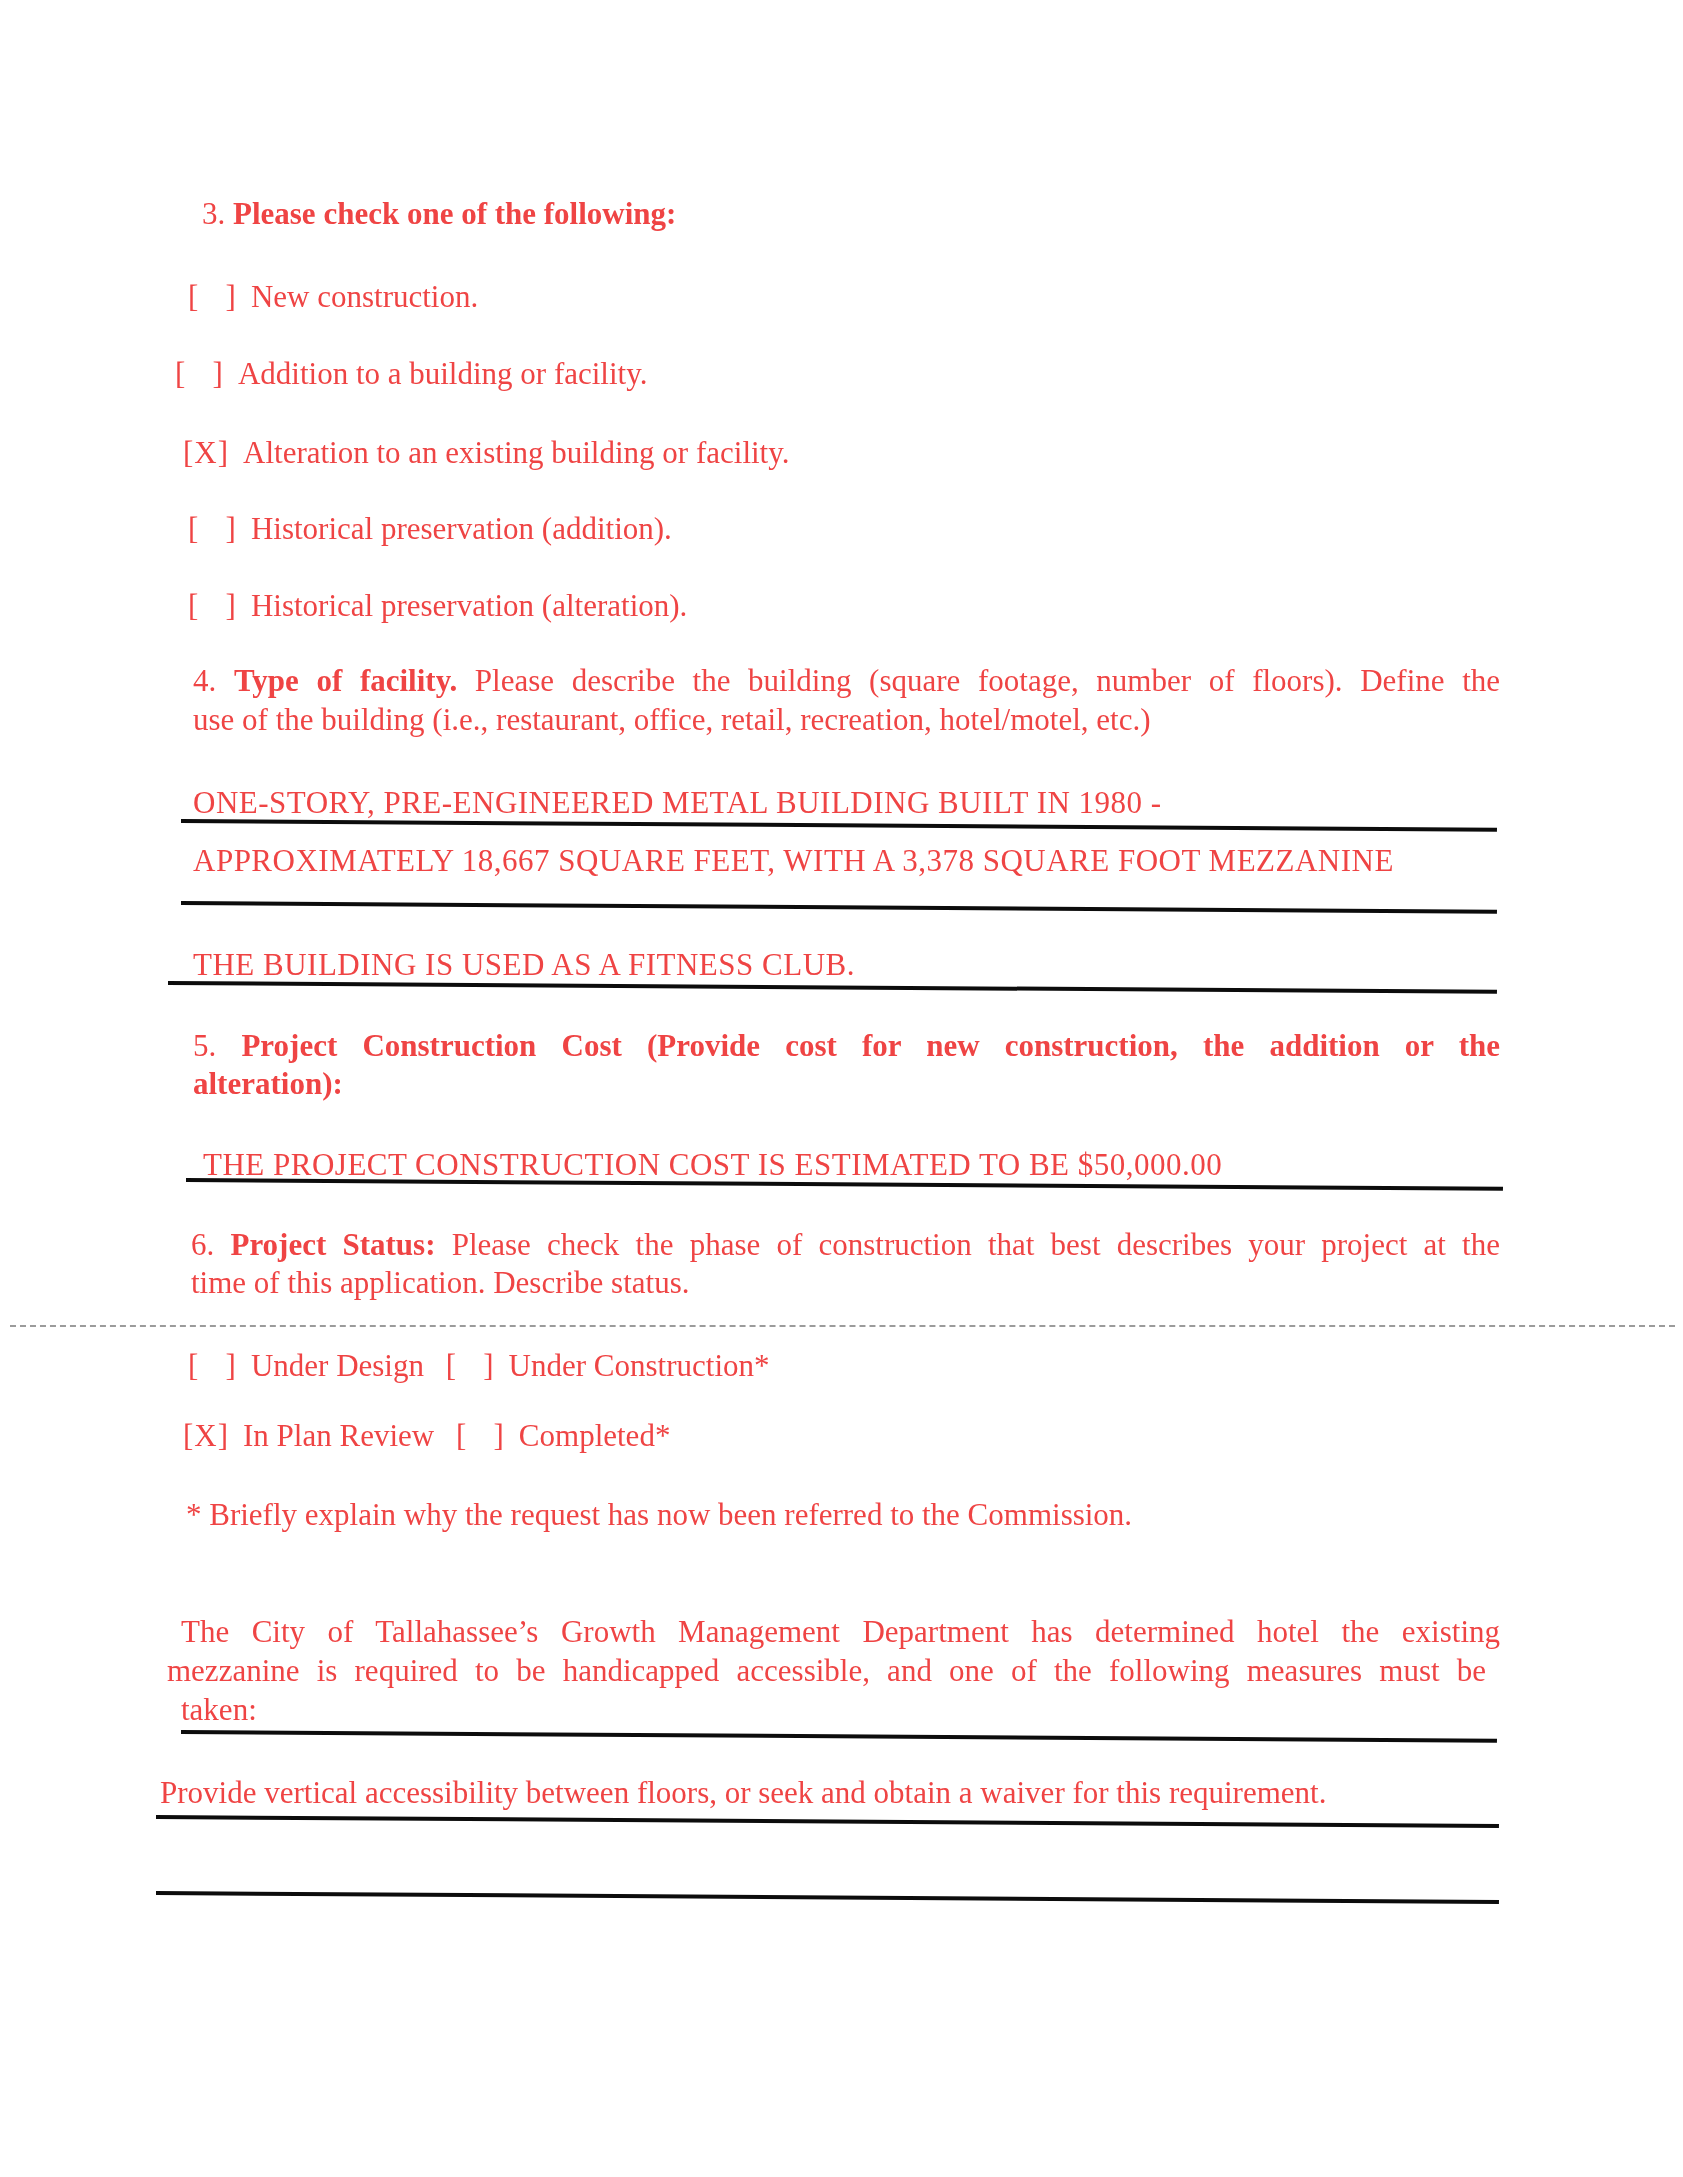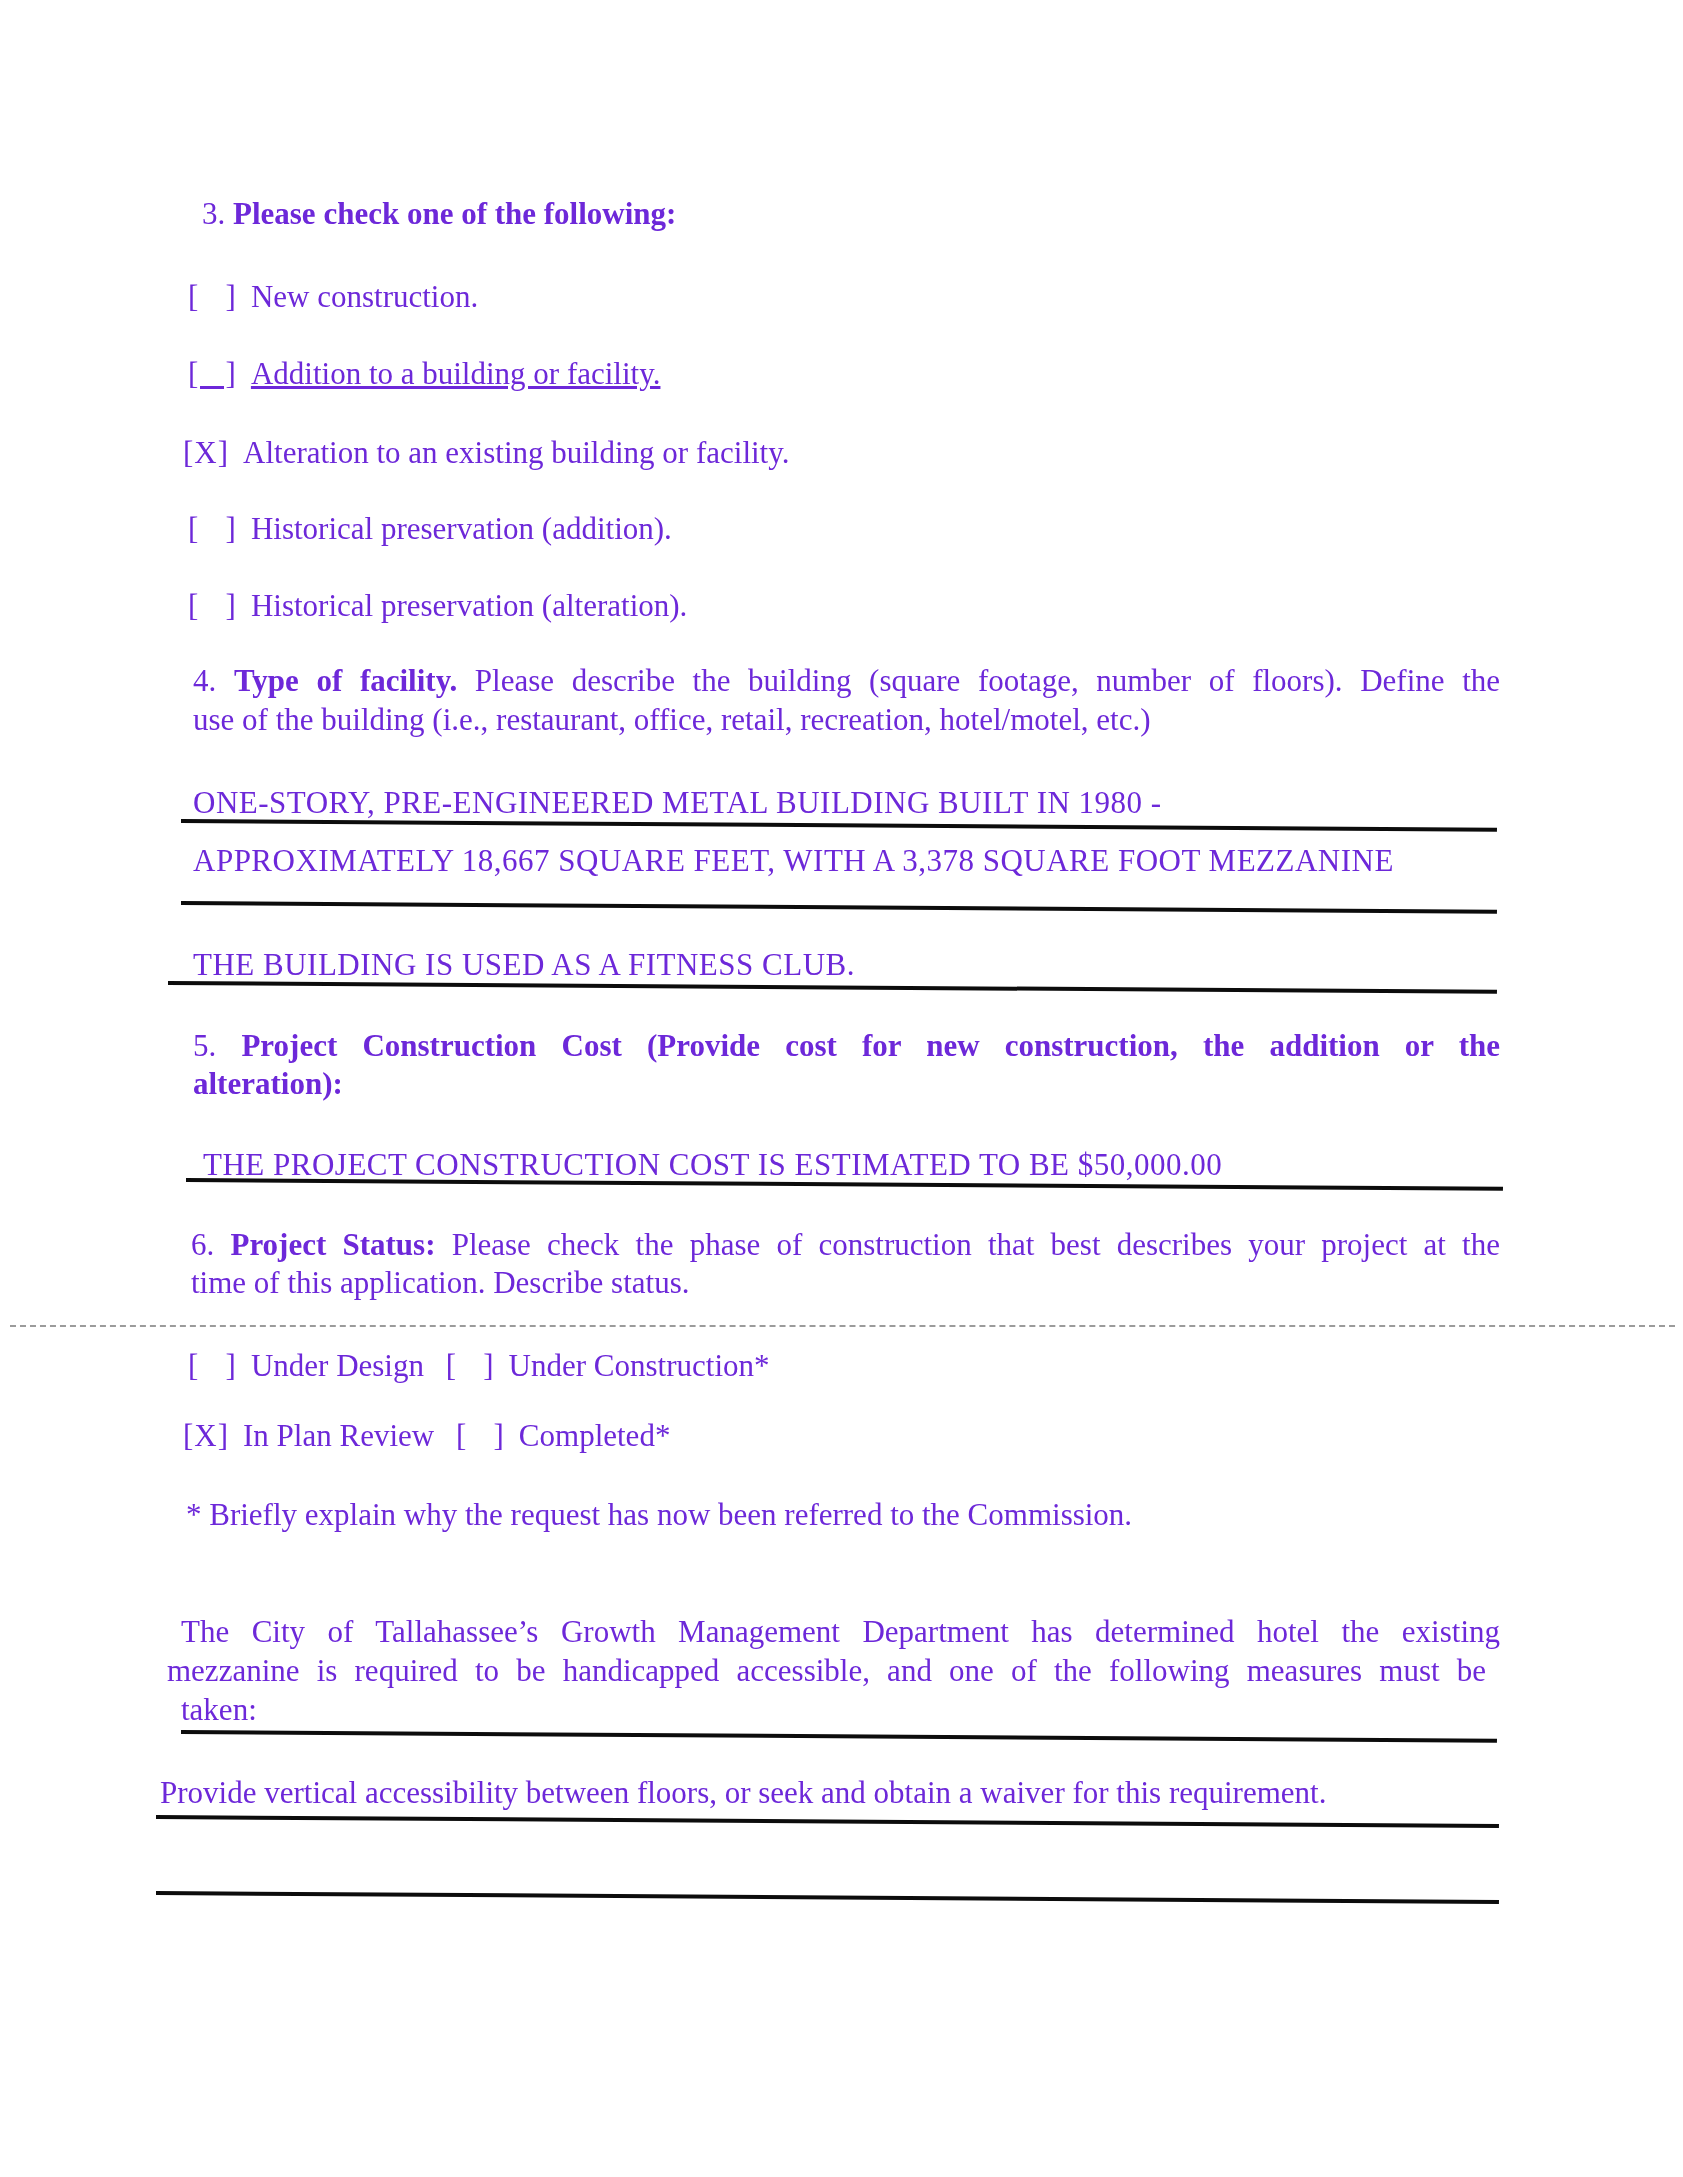--- a/index.html
+++ b/index.html
@@ -2,21 +2,21 @@
 <html><head>
 <meta charset="utf-8">
 <style>
   html, body { margin:0; padding:0; background:#e8e8e8; }
   .page {
     position:relative;
     width:1683px;
     height:2177px;
     background:#ffffff;
     font-family:"Liberation Serif", serif;
-    color:#6d28d9;
+    color:#ef4444;
     overflow:hidden;
   }
   .abs {
     position:absolute;
     font-size:31px;
     line-height:40px;
     white-space:nowrap;
   }
   
   .jline {
@@ -49,21 +49,21 @@
 <div class="page">
 
   <div class="abs" style="left:202px; top:194px;">
     <span>3.</span>
     <span class="bold">Please check one of the following:</span>
   </div>
 
   <div class="abs" style="left:188px; top:277px;">
     <span class="mark">[   ]</span><span class="opt-label">New construction.</span>
   </div>
-  <div class="abs" style="left:188px; top:354px;text-decoration:underline;">
+  <div class="abs" style="left:175px; top:354px;">
     <span class="mark">[   ]</span><span class="opt-label">Addition to a building or facility.</span>
   </div>
   <div class="abs" style="left:183px; top:433px;">
     <span class="mark">[X]</span><span class="opt-label">Alteration to an existing building or facility.</span>
   </div>
   <div class="abs" style="left:188px; top:509px;">
     <span class="mark">[   ]</span><span class="opt-label">Historical preservation (addition).</span>
   </div>
   <div class="abs" style="left:188px; top:586px;">
     <span class="mark">[   ]</span><span class="opt-label">Historical preservation (alteration).</span>

